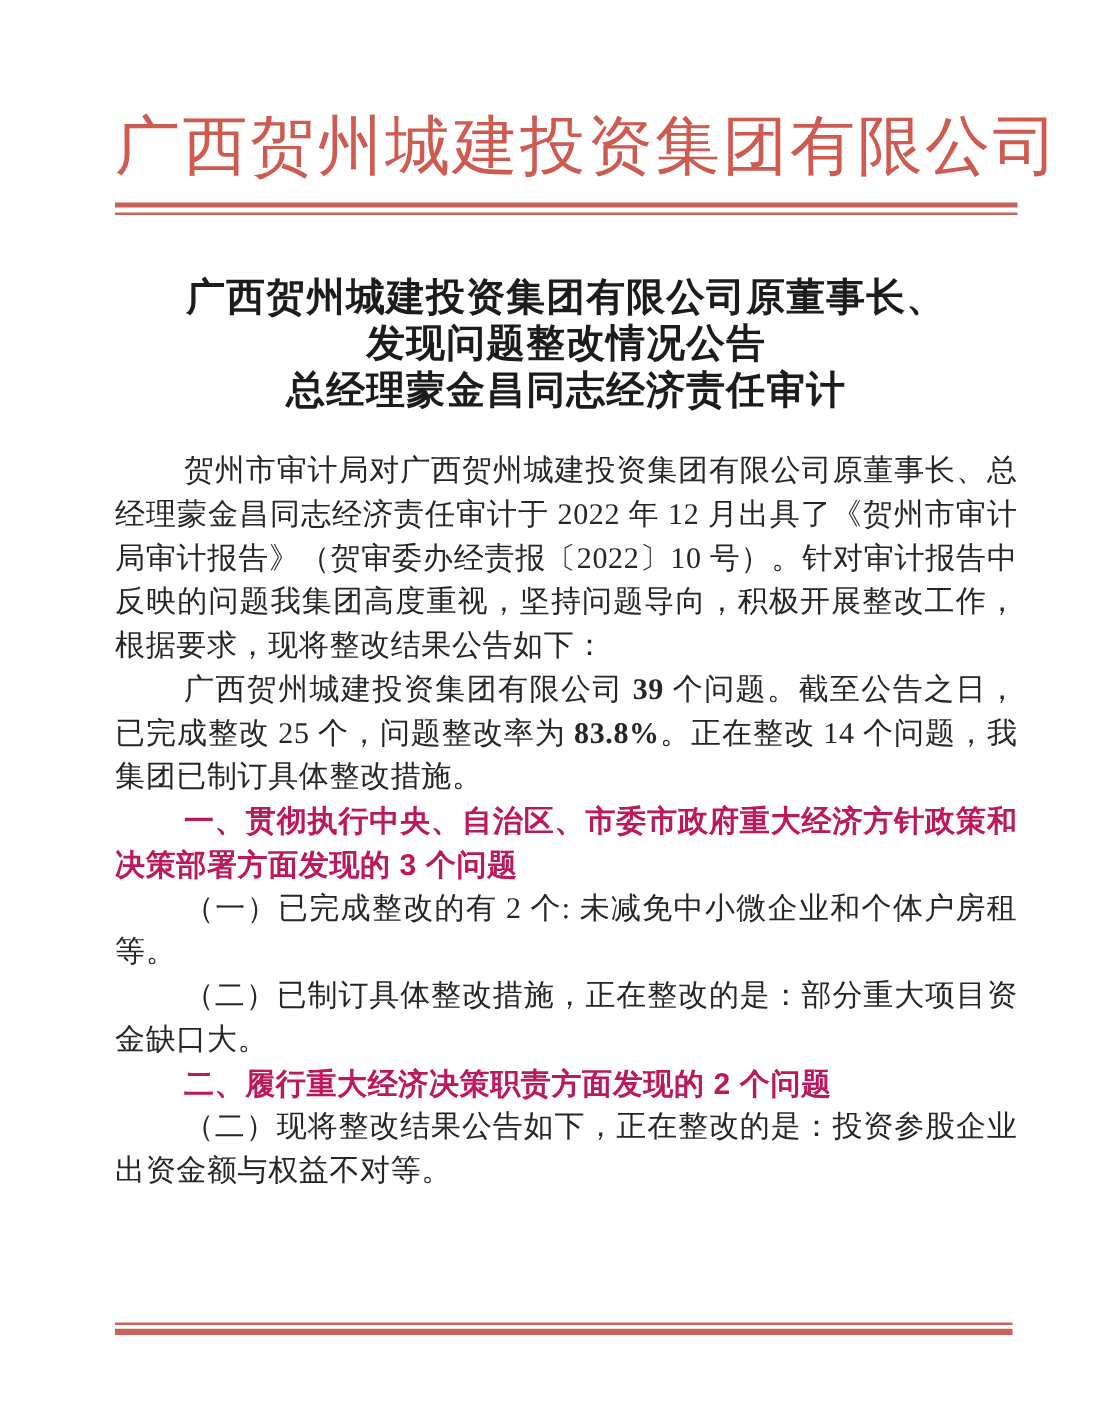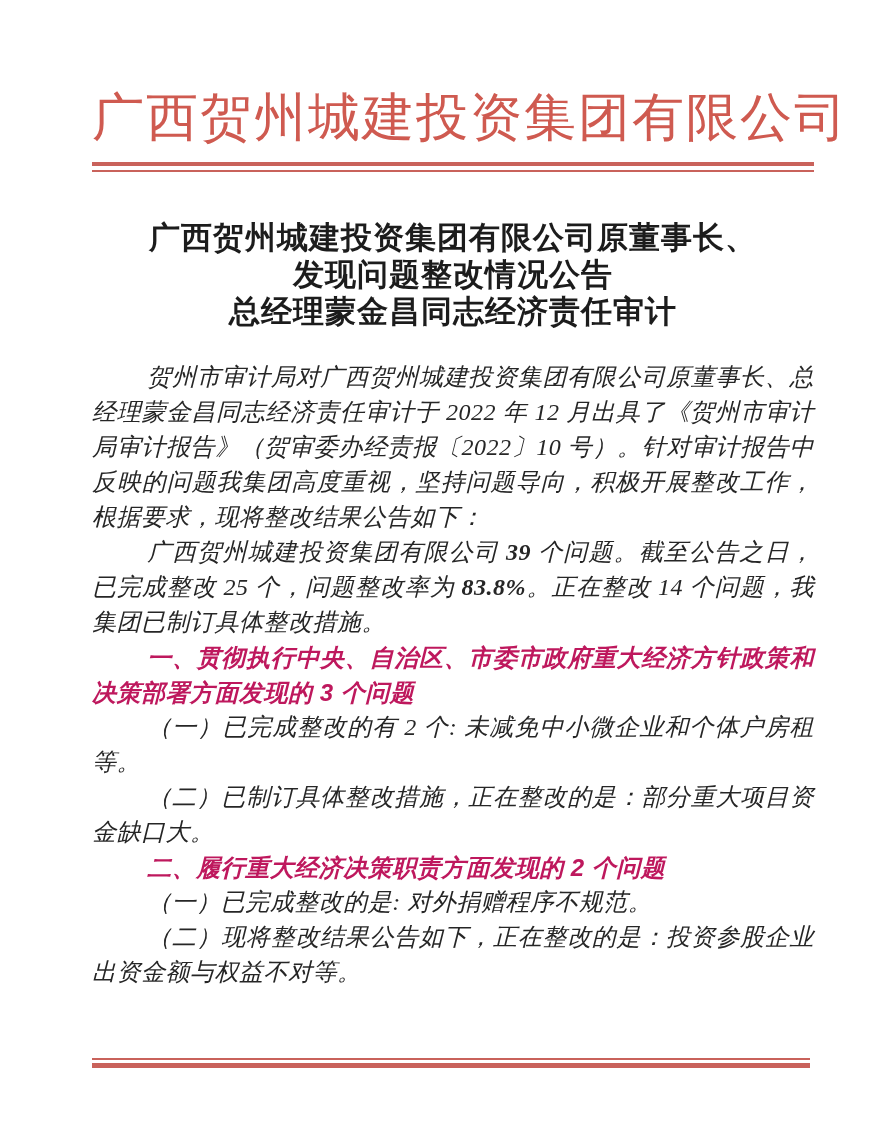--- a/index.html
+++ b/index.html
@@ -68,21 +68,20 @@
   .body-text{
     margin-top:30px;
     font-size:24px;
     line-height:35px;
     letter-spacing:0.5px;
     text-align:justify;
     color:var(--ink);
   }
   .para{
     text-indent:2.3em;
-    font-style:italic;
   }
   .para.heading{
     font-family:"Liberation Sans", sans-serif;
     font-weight:bold;
     color:#be185d;
   }
   .b{font-weight:bold;}
 </style>
 </head>
 <body>
@@ -105,21 +104,20 @@
       <div>总经理蒙金昌同志经济责任审计</div>
     </div>
 
     <div class="body-text" id="body-paragraphs">
         <p class="para"><span>贺州市审计局对广西贺州城建投资集团有限公司原董事长、总经理蒙金昌同志经济责任审计于 2022 年 12 月出具了《贺州市审计局审计报告》（贺审委办经责报〔2022〕10 号）。针对审计报告中反映的问题我集团高度重视，坚持问题导向，积极开展整改工作，根据要求，现将整改结果公告如下：</span></p>
         <p class="para"><span>广西贺州城建投资集团有限公司 </span><span class="b">39</span><span> 个问题。截至公告之日，已完成整改 25 个，问题整改率为 </span><span class="b">83.8%</span><span>。正在整改 14 个问题，我集团已制订具体整改措施。</span></p>
         <p class="para heading"><span class="b">一、贯彻执行中央、自治区、市委市政府重大经济方针政策和决策部署方面发现的 3 个问题</span></p>
         <p class="para"><span>（一）已完成整改的有 2 个: 未减免中小微企业和个体户房租等。</span></p>
         <p class="para"><span>（二）已制订具体整改措施，正在整改的是：部分重大项目资金缺口大。</span></p>
         <p class="para heading"><span class="b">二、履行重大经济决策职责方面发现的 2 个问题</span></p>
-        <p class="para"><span>（一）已完成整改的是: 对外捐赠程序不规范。</span></p>
         <p class="para"><span>（二）现将整改结果公告如下，正在整改的是：投资参股企业出资金额与权益不对等。</span></p>
       </div>
 
   </div>
 
   <div class="rule-group bottom">
     <div class="rule thin"></div>
     <div class="rule thick"></div>
   </div>
 

